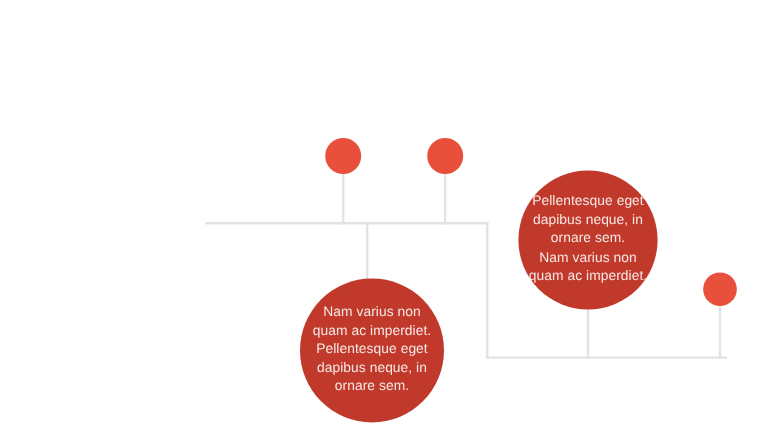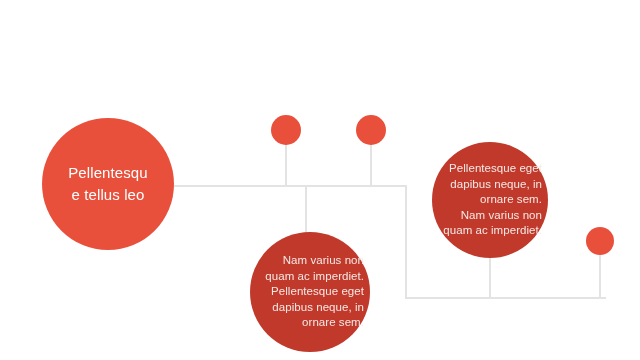--- a/index.html
+++ b/index.html
@@ -47,44 +47,39 @@
   .node.big .node-text {
     font-size: 15px;
     line-height: 22px;
     color: #ffffff;
     letter-spacing: 0.1px;
   }
   .node.medium .node-text {
     font-size: 11.5px;
     line-height: 15.5px;
     letter-spacing: 0.05px;
-    text-align: right;
   }
   .node.dot {
     
   }
 </style>
 </head>
 <body>
 
 <div id="stage" style="background: rgb(255, 255, 255);">
   <svg id="connectors" viewBox="0 0 640 360" width="640" height="360" aria-hidden="true">
       <line x1="172" y1="186" x2="406" y2="186" stroke="#e3e3e3" stroke-width="2" stroke-linecap="square"></line>
       <line x1="286" y1="145" x2="286" y2="186" stroke="#e3e3e3" stroke-width="2" stroke-linecap="square"></line>
       <line x1="371" y1="145" x2="371" y2="186" stroke="#e3e3e3" stroke-width="2" stroke-linecap="square"></line>
       <line x1="306" y1="186" x2="306" y2="237" stroke="#e3e3e3" stroke-width="2" stroke-linecap="square"></line>
       <line x1="406" y1="186" x2="406" y2="298" stroke="#e3e3e3" stroke-width="2" stroke-linecap="square"></line>
       <line x1="406" y1="298" x2="605" y2="298" stroke="#e3e3e3" stroke-width="2" stroke-linecap="square"></line>
       <line x1="490" y1="258" x2="490" y2="298" stroke="#e3e3e3" stroke-width="2" stroke-linecap="square"></line>
       <line x1="600" y1="255" x2="600" y2="298" stroke="#e3e3e3" stroke-width="2" stroke-linecap="square"></line>
     </svg>
-<div class="node big" style="left: 42px; top: 118px; width: 132px; height: 132px; background: rgb(232, 80, 60);">
-      <span class="node-text">Pellentesqu
-e tellus leo</span>
-    </div>
     <div class="node dot" style="left: 271px; top: 115px; width: 30px; height: 30px; background: rgb(232, 80, 60);"></div>
     <div class="node dot" style="left: 356px; top: 115px; width: 30px; height: 30px; background: rgb(232, 80, 60);"></div>
     <div class="node medium" style="left: 432px; top: 142px; width: 116px; height: 116px; background: rgb(192, 57, 43);">
       <span class="node-text">Pellentesque eget
 dapibus neque, in
 ornare sem.
 Nam varius non
 quam ac imperdiet.</span>
     </div>
     <div class="node medium" style="left: 250px; top: 232px; width: 120px; height: 120px; background: rgb(192, 57, 43);">

